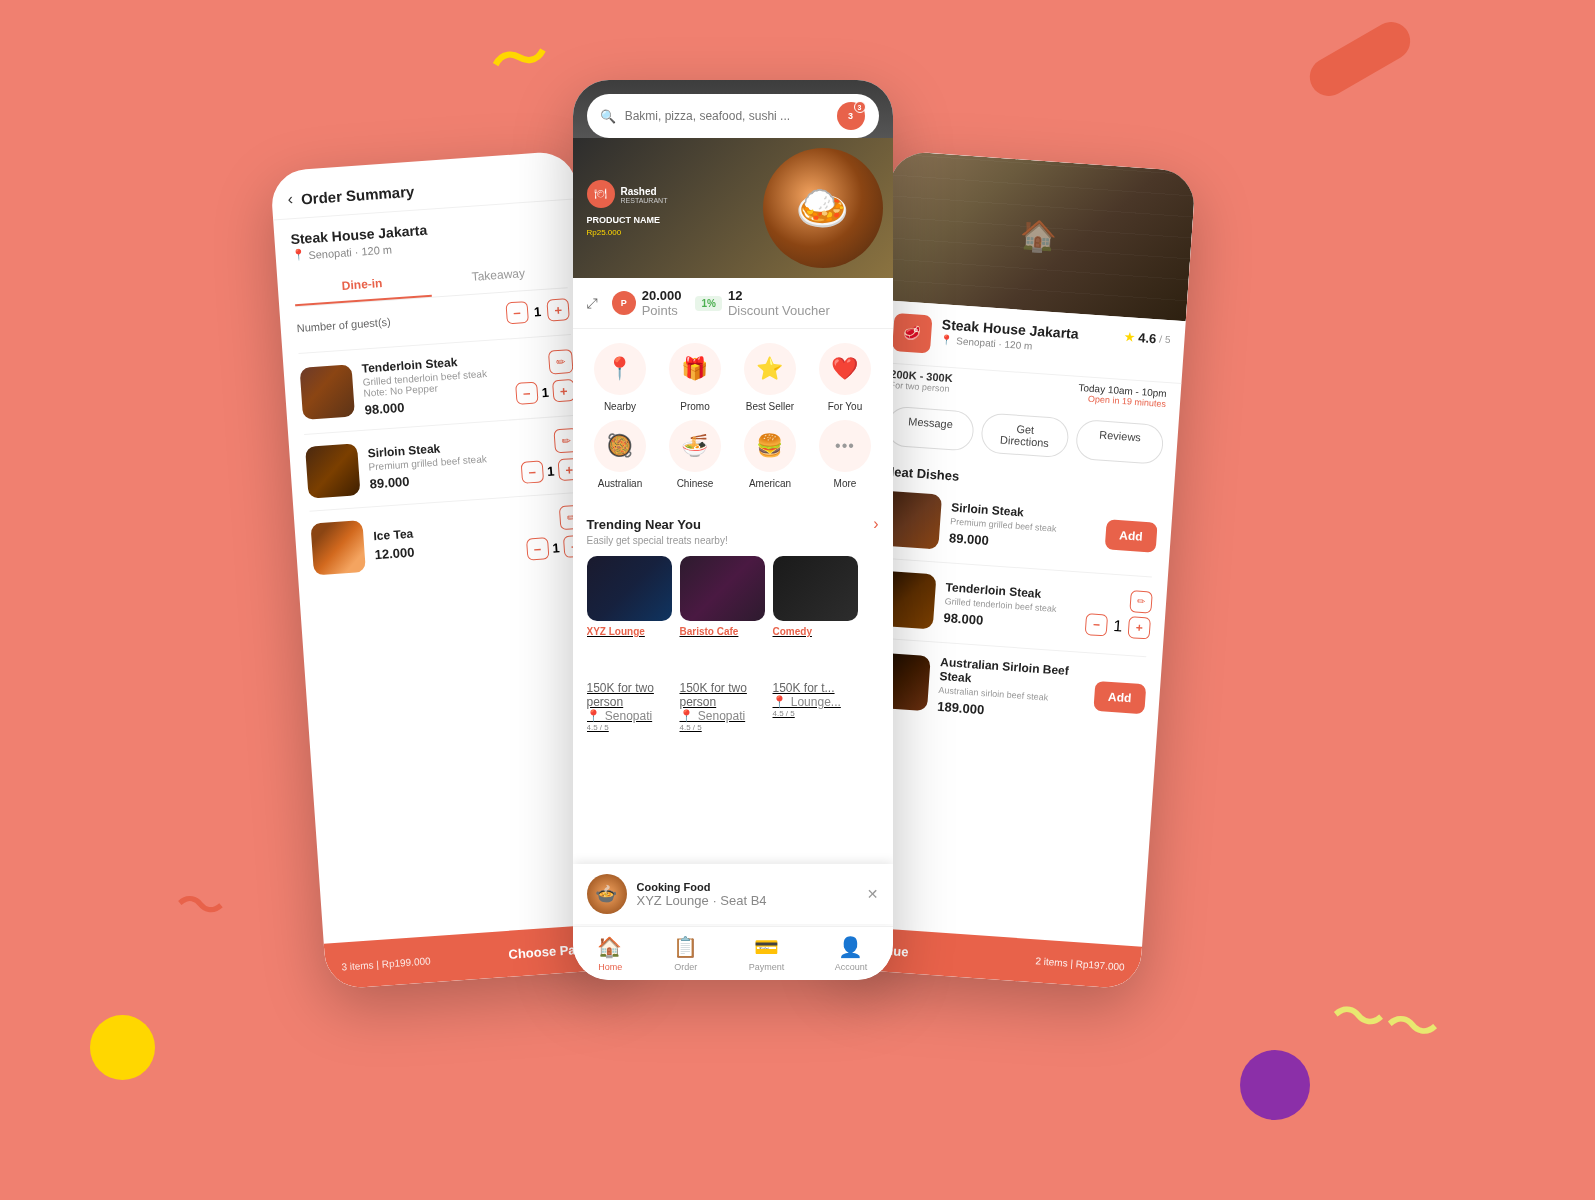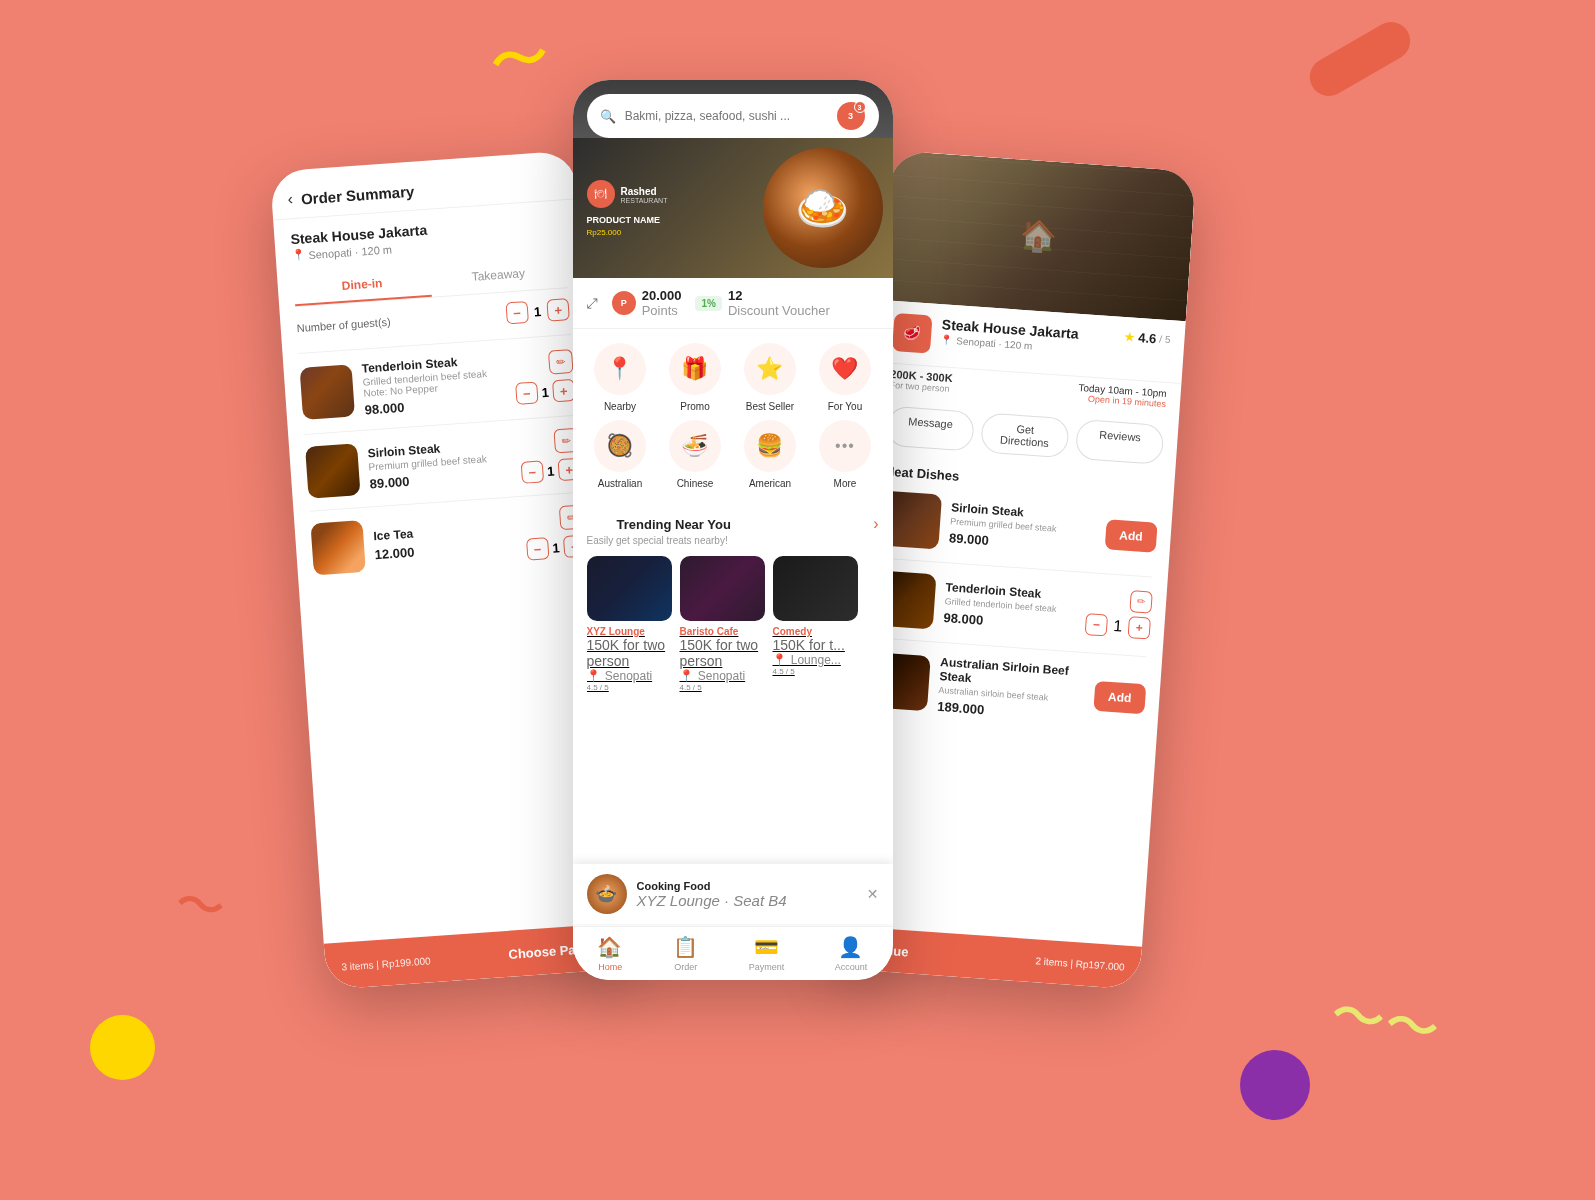--- a/index.html
+++ b/index.html
@@ -236,58 +236,58 @@
     .cat-icon-wrap {
       width: 52px; height: 52px; border-radius: 50%; background: #FFF3F0;
       display: flex; align-items: center; justify-content: center; font-size: 22px;
     }
     .cat-label { font-size: 10px; color: #333; font-weight: 500; }
 
     .trending-section {
       background: white; margin-top: 6px; padding: 12px 14px;
     }
     .trending-header {
-      display: flex; justify-content: space-between; align-items: center; margin-bottom: 2px; margin-left: 30px;
+      display: flex; justify-content: space-between; align-items: center; margin-bottom: 2px;
     }
     .trending-title { font-size: 13px; font-weight: 700; color: #222; }
     .trending-arrow { color: #E8624A; font-size: 16px; }
     .trending-sub { font-size: 10px; color: #999; margin-bottom: 10px; }
     .trending-cards {
       display: flex; gap: 8px; overflow: hidden;
     }
     .trending-card {
       flex-shrink: 0; width: 85px; cursor: pointer; text-decoration: underline;
     }
     .trending-card-img {
       width: 85px; height: 65px; border-radius: 10px; overflow: hidden; margin-bottom: 5px;
     }
     .rest-img-1 { background: linear-gradient(135deg, #1a1a2e 0%, #16213e 50%, #0f3460 100%); }
     .rest-img-2 { background: linear-gradient(135deg, #2D1B2E 0%, #4a1942 50%, #2D1B2E 100%); }
     .rest-img-3 { background: linear-gradient(135deg, #1a1a1a 0%, #2d2d2d 100%); }
 
     .card-name { font-size: 10px; font-weight: 700; color: #E8624A; }
-    .card-info { font-size: 14px; color: #666; }
+    .card-info { font-size: 12px; color: #666; margin-top: 44px; }
     .card-loc { font-size: 12px; color: #888; display: flex; align-items: center; gap: 2px; }
     .card-rating { font-size: 8px; color: #888; }
 
     
     .bottom-notif {
       position: absolute; bottom: 56px; left: 0; right: 0;
       background: white; padding: 10px 14px;
       display: flex; align-items: center; gap: 10px;
       box-shadow: 0 -2px 10px rgba(0,0,0,0.1);
     }
     .notif-food-img {
       width: 40px; height: 40px; border-radius: 50%;
       background: radial-gradient(circle, #F4A460, #8B4513);
       display: flex; align-items: center; justify-content: center; font-size: 18px; flex-shrink: 0;
     }
     .notif-text { flex: 1; }
     .notif-title { font-size: 11px; font-weight: 700; color: #222; }
-    .notif-sub { font-size: 15px; color: #888; font-style: italic; }
+    .notif-sub { font-size: 13px; color: #888; }
     .notif-close { color: #999; font-size: 14px; cursor: pointer; }
 
     
     .bottom-nav {
       position: absolute; bottom: 0; left: 0; right: 0;
       background: white; padding: 8px 0;
       display: flex; justify-content: space-around; align-items: center;
       border-top: 1px solid #f0f0f0;
       border-radius: 0 0 36px 36px;
     }

